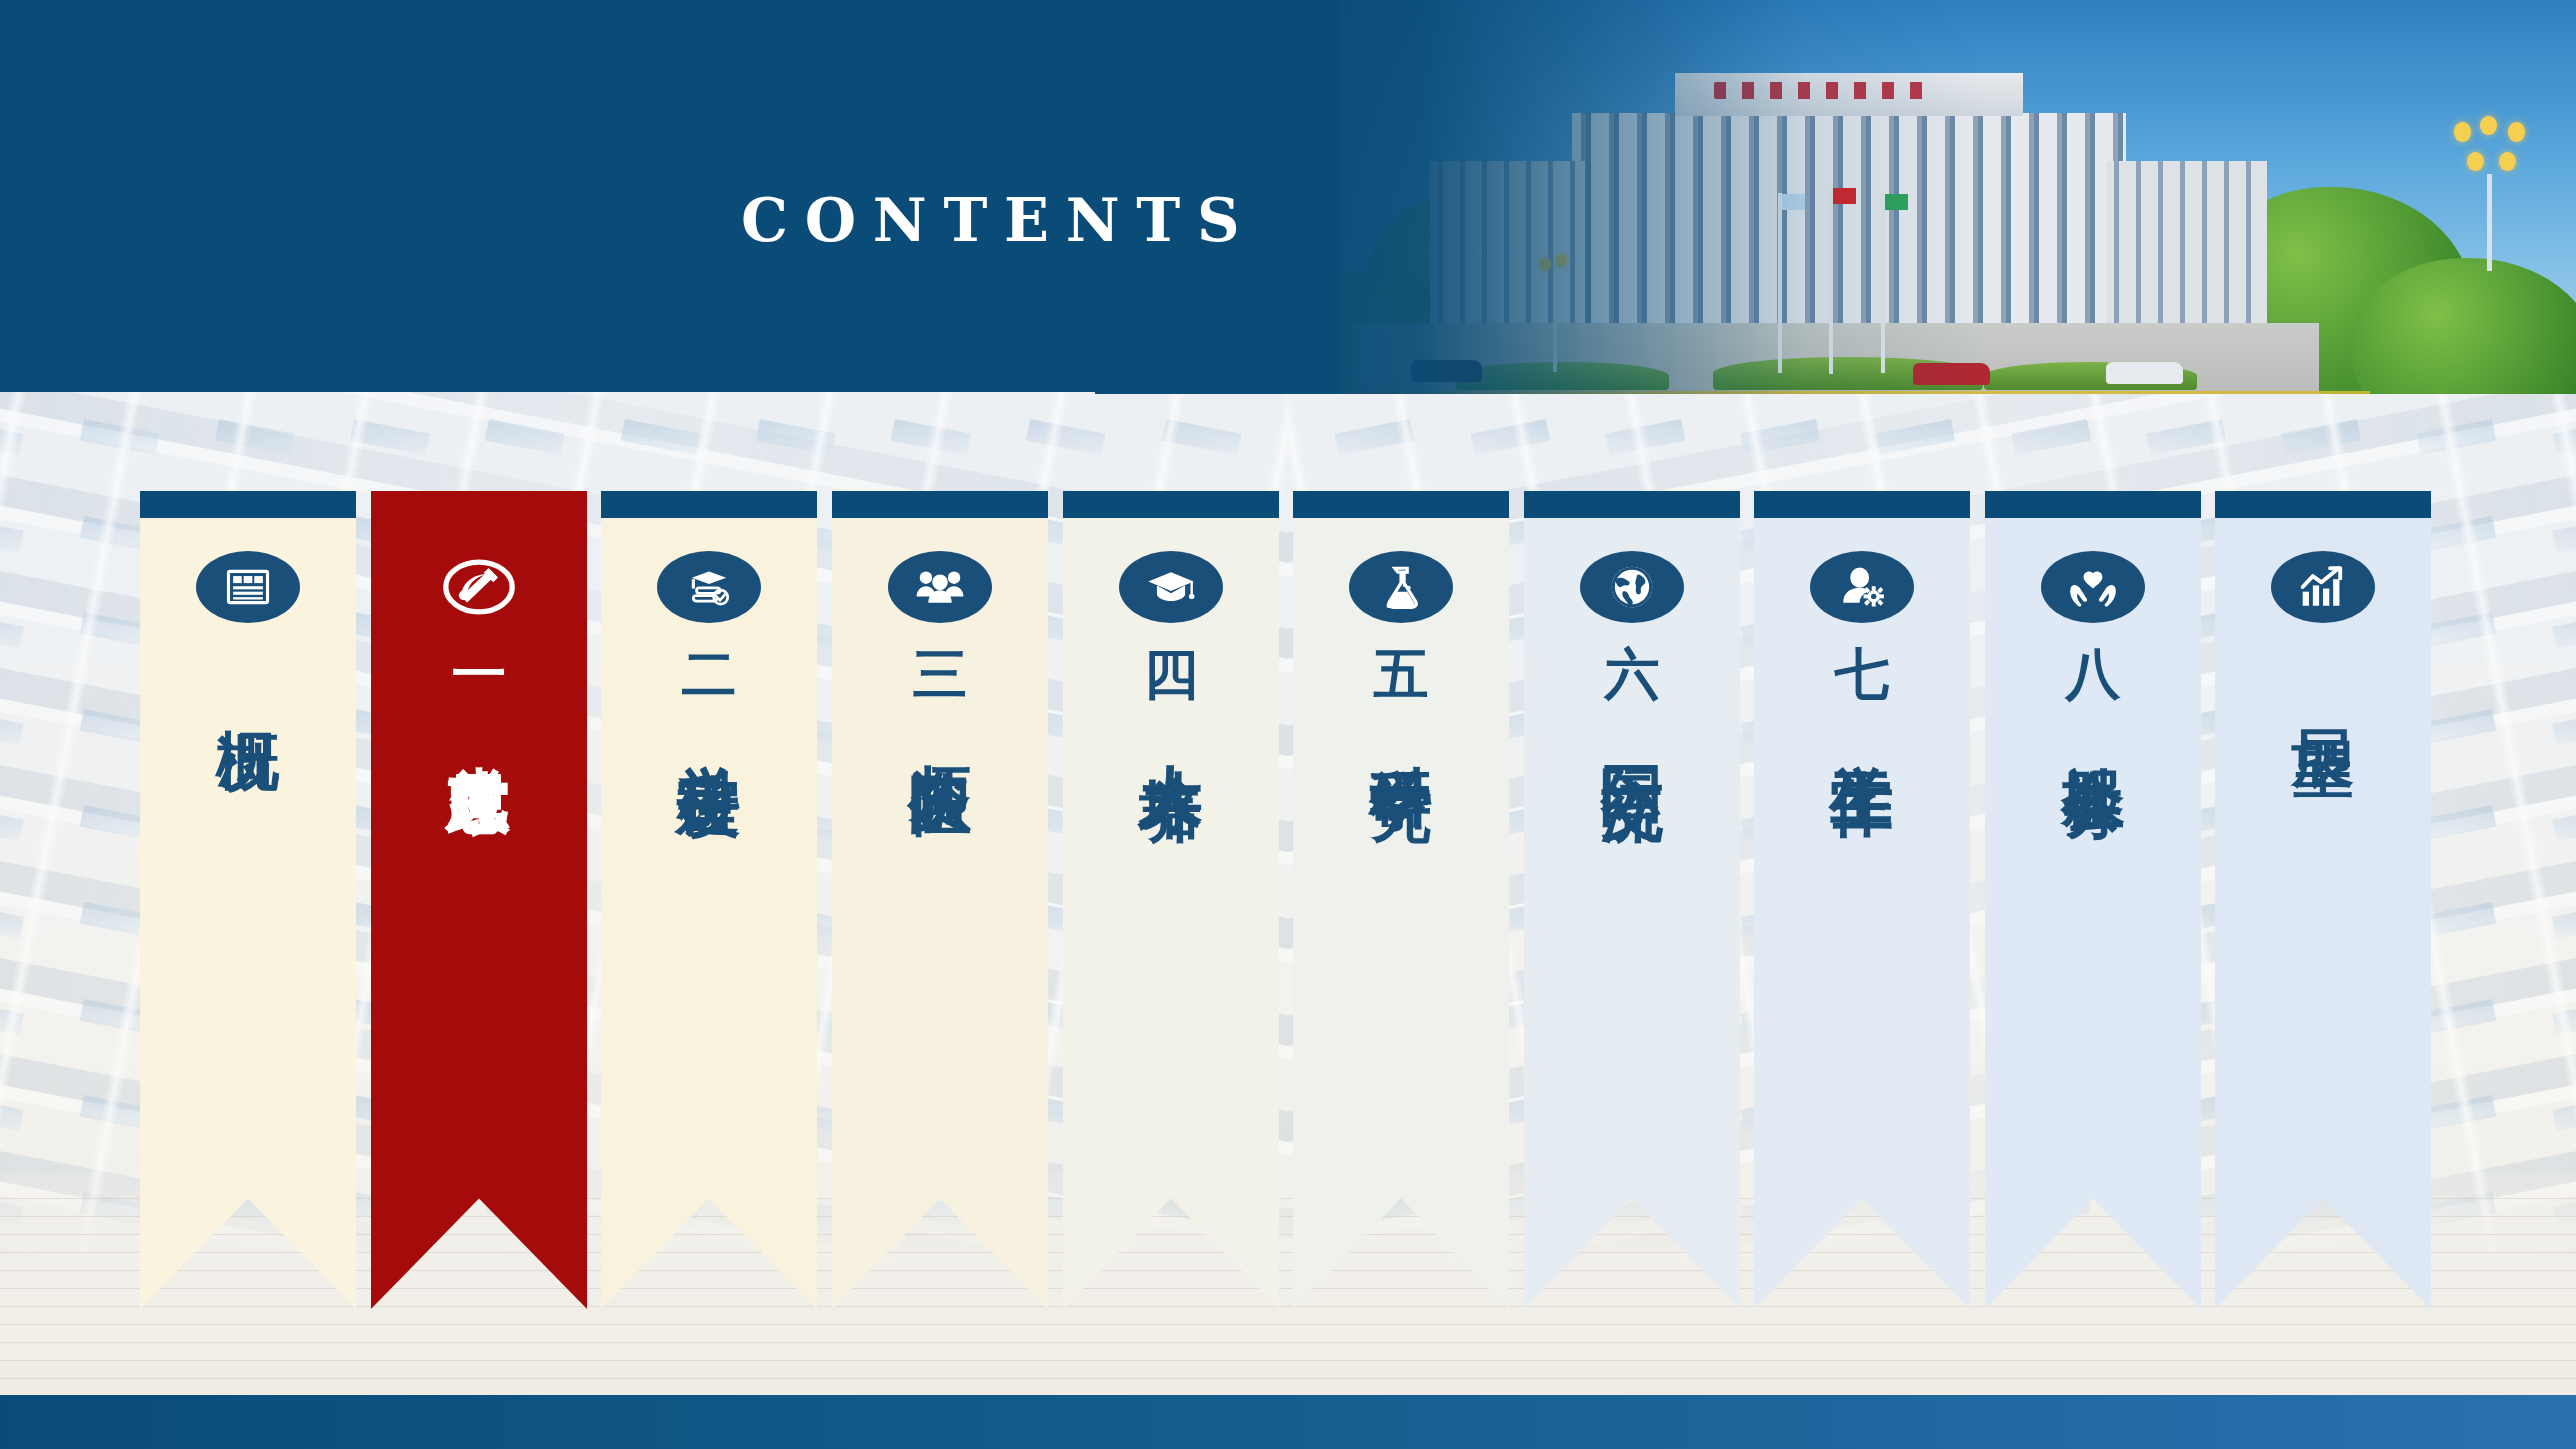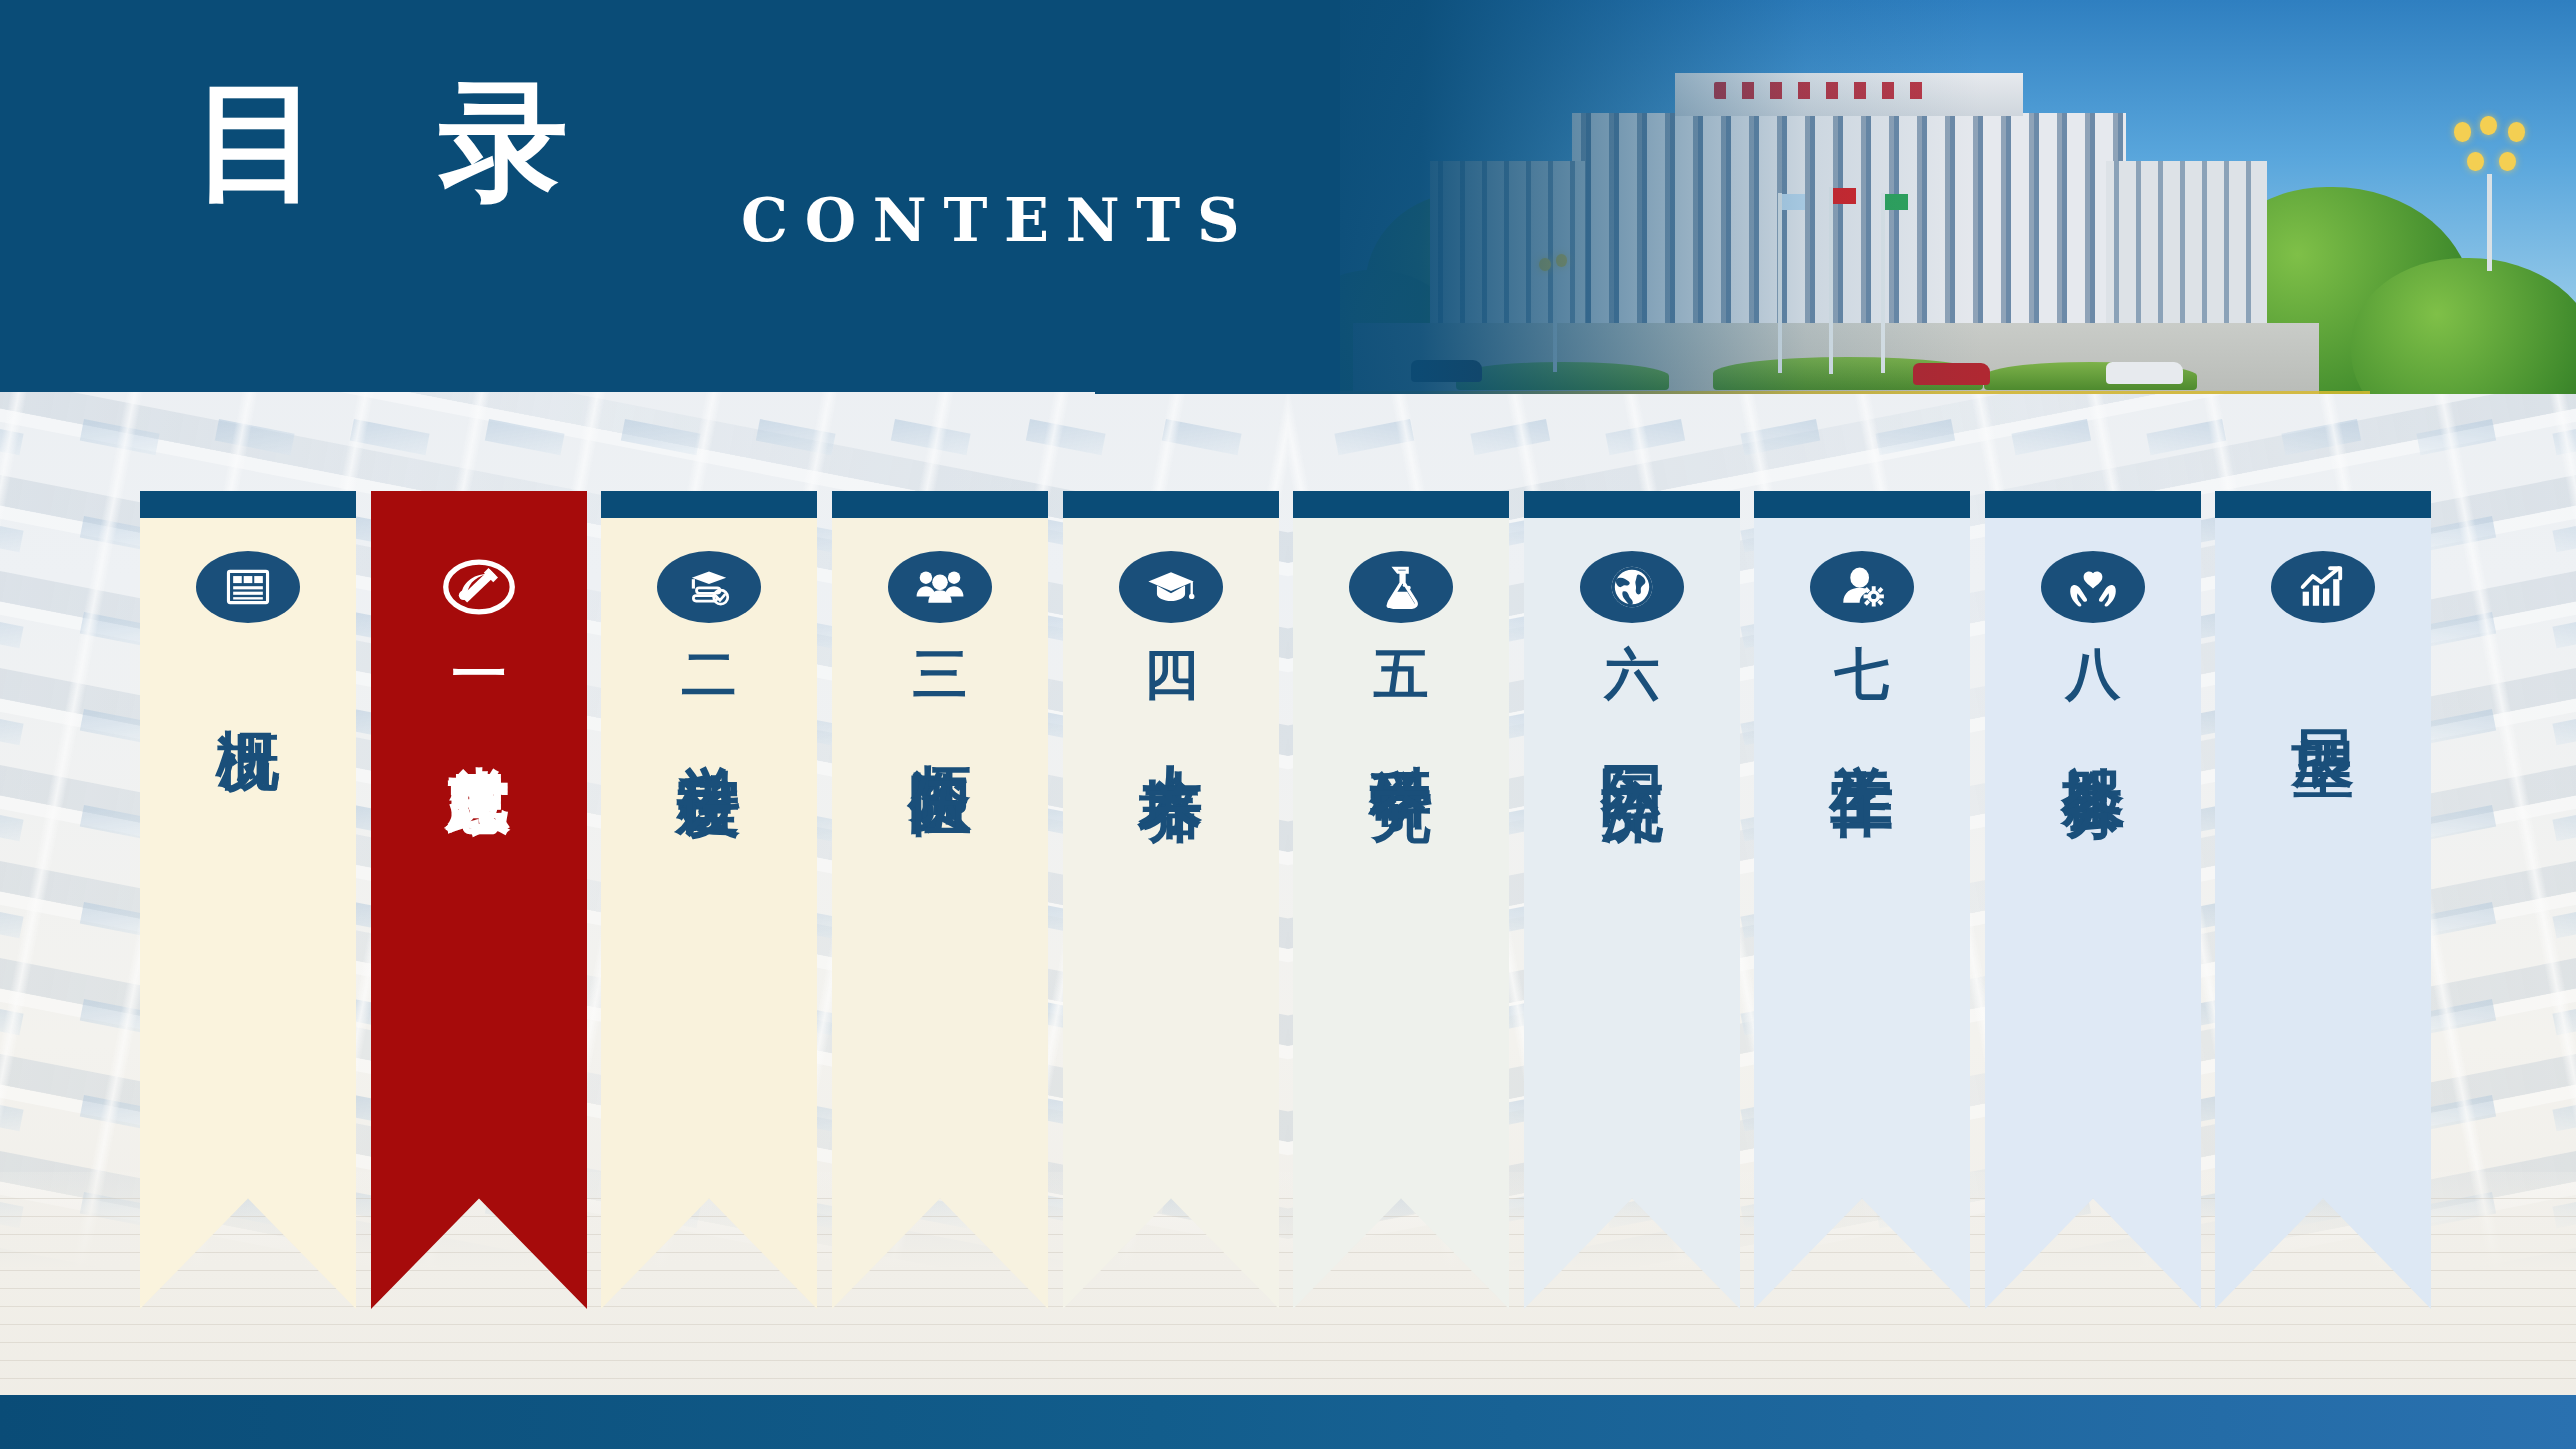--- a/index.html
+++ b/index.html
@@ -425,21 +425,20 @@
 
       <div class="car" style="left:818px;bottom:9px;width:77px;background:#b02832;"></div>
       <div class="car" style="left:1011px;bottom:10.3px;width:77px;background:#e7eaee;"></div>
       <div class="car" style="left:316px;bottom:11.6px;width:71px;background:#2c3340;"></div>
 
       <div class="photo-bottomline"></div>
       <div class="photo-fade"></div>
     </div>
   </div>
 
-  <div class="title-cn">目 录</div>
   <div class="title-en">CONTENTS</div>
 
   <div class="cards" id="cards">
       <div class="card nonum" style="left: 140px; width: 216px; background: rgb(250, 243, 221);">
         <div class="topbar"></div>
         <div class="card-body">
           <div class="icon-badge">
             <svg viewBox="0 0 64 64" fill="#fff">
               <rect x="7" y="12" width="50" height="40" rx="2" fill="none" stroke="#fff" stroke-width="4"></rect>
               <rect x="13" y="18" width="11" height="9"></rect>

